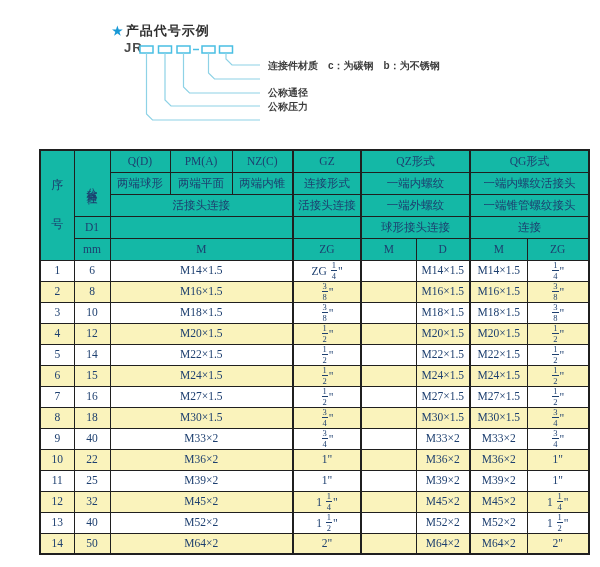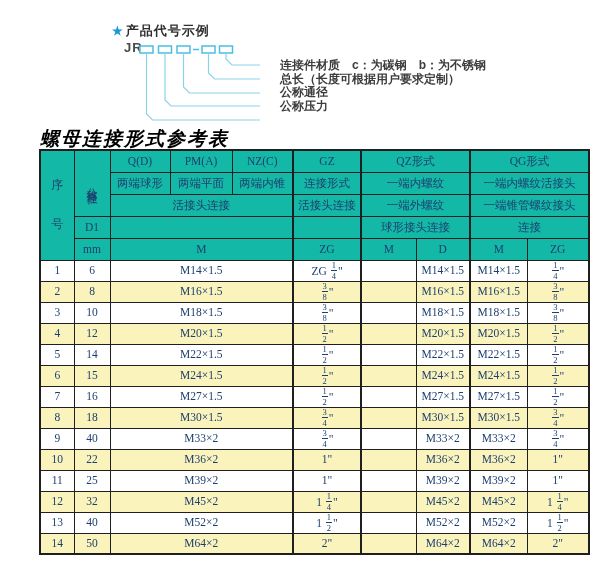--- a/index.html
+++ b/index.html
@@ -7,21 +7,21 @@
   #page {
     position:relative; width:600px; height:567px; background:#ffffff;
     font-family:"Liberation Sans", sans-serif; overflow:hidden;
   }
   
   #diagram { position:absolute; left:0; top:0; width:600px; height:145px; }
   .diag-title { position:absolute; left:112px; top:22px; font-size:13px; font-weight:bold; color:#2e2e2e; letter-spacing:1px; }
   .diag-title .star { color:#1899d6; margin-right:2px; font-size:12px; }
   .jr { position:absolute; left:116px; top:40px; font-size:13px; font-weight:bold; color:#4a4a4a; letter-spacing:1px;margin-left:8px; }
   #diagram svg { position:absolute; left:0; top:0; }
-  .diag-label { position:absolute; left:280px; font-size:12px; font-weight:bold; color:#3d3d3d; white-space:nowrap; line-height:13px; }
+  .diag-label { position:absolute; left:268px; font-size:10px; font-weight:bold; color:#3d3d3d; white-space:nowrap; line-height:13px; }
   
   .tbl-title {
     position:absolute; left:40px; top:126px; font-family:"Liberation Serif", serif;
     font-size:19px; font-weight:bold; color:#000; letter-spacing:2px; font-style:italic;
   }
   
   table.ref {
     position:absolute; left:39px; top:149px; width:549px;
     border-collapse:collapse; table-layout:fixed;
     font-family:"Liberation Serif", serif; font-size:11.5px; color:#1d3f6f;
@@ -66,26 +66,24 @@
       <g fill="none" stroke="#8ed2e6" stroke-width="1.2">
         <polyline points="226,53 226,59 232,65 260,65"></polyline>
         <polyline points="208.5,53 208.5,73 214.5,79 260,79"></polyline>
         <polyline points="183.5,53 183.5,87 189.5,93 260,93"></polyline>
         <polyline points="165,53 165,100 171,106 260,106"></polyline>
         <polyline points="146.5,53 146.5,114 152.5,120 260,120"></polyline>
       </g>
     </svg>
 
     <div class="diag-label" style="top:59px">连接件材质　c：为碳钢　b：为不锈钢</div>
-    <div class="diag-label" style="top:73px">总长（长度可根据用户要求定制）</div>
     <div class="diag-label" style="top:86px">公称通径</div>
     <div class="diag-label" style="top:100px">公称压力</div>
   </div>
 
-  <div class="tbl-title">螺母连接形式参考表</div>
 
   <table class="ref">
     <colgroup>
       <col style="width:34px">
         <col style="width:36px">
       <col style="width:60px">
         <col style="width:62px">
         <col style="width:61px">
       <col style="width:68px">
       <col style="width:55px">

